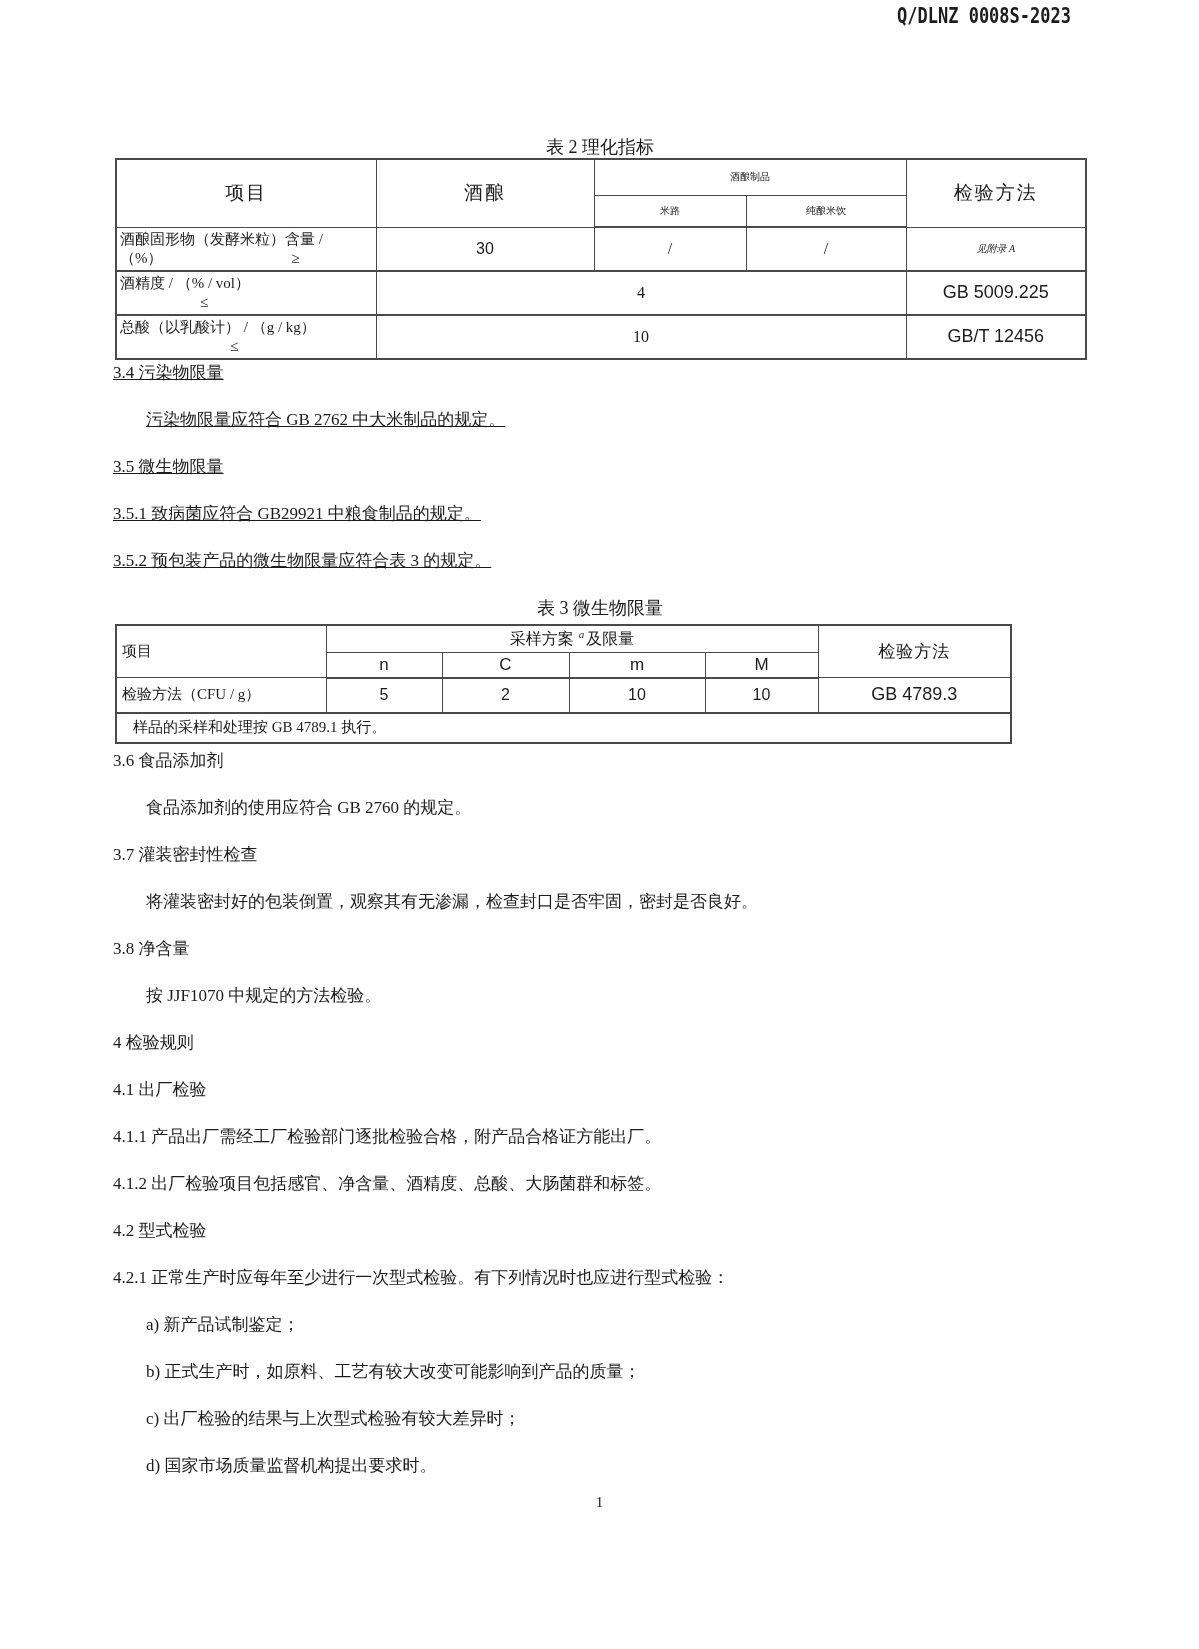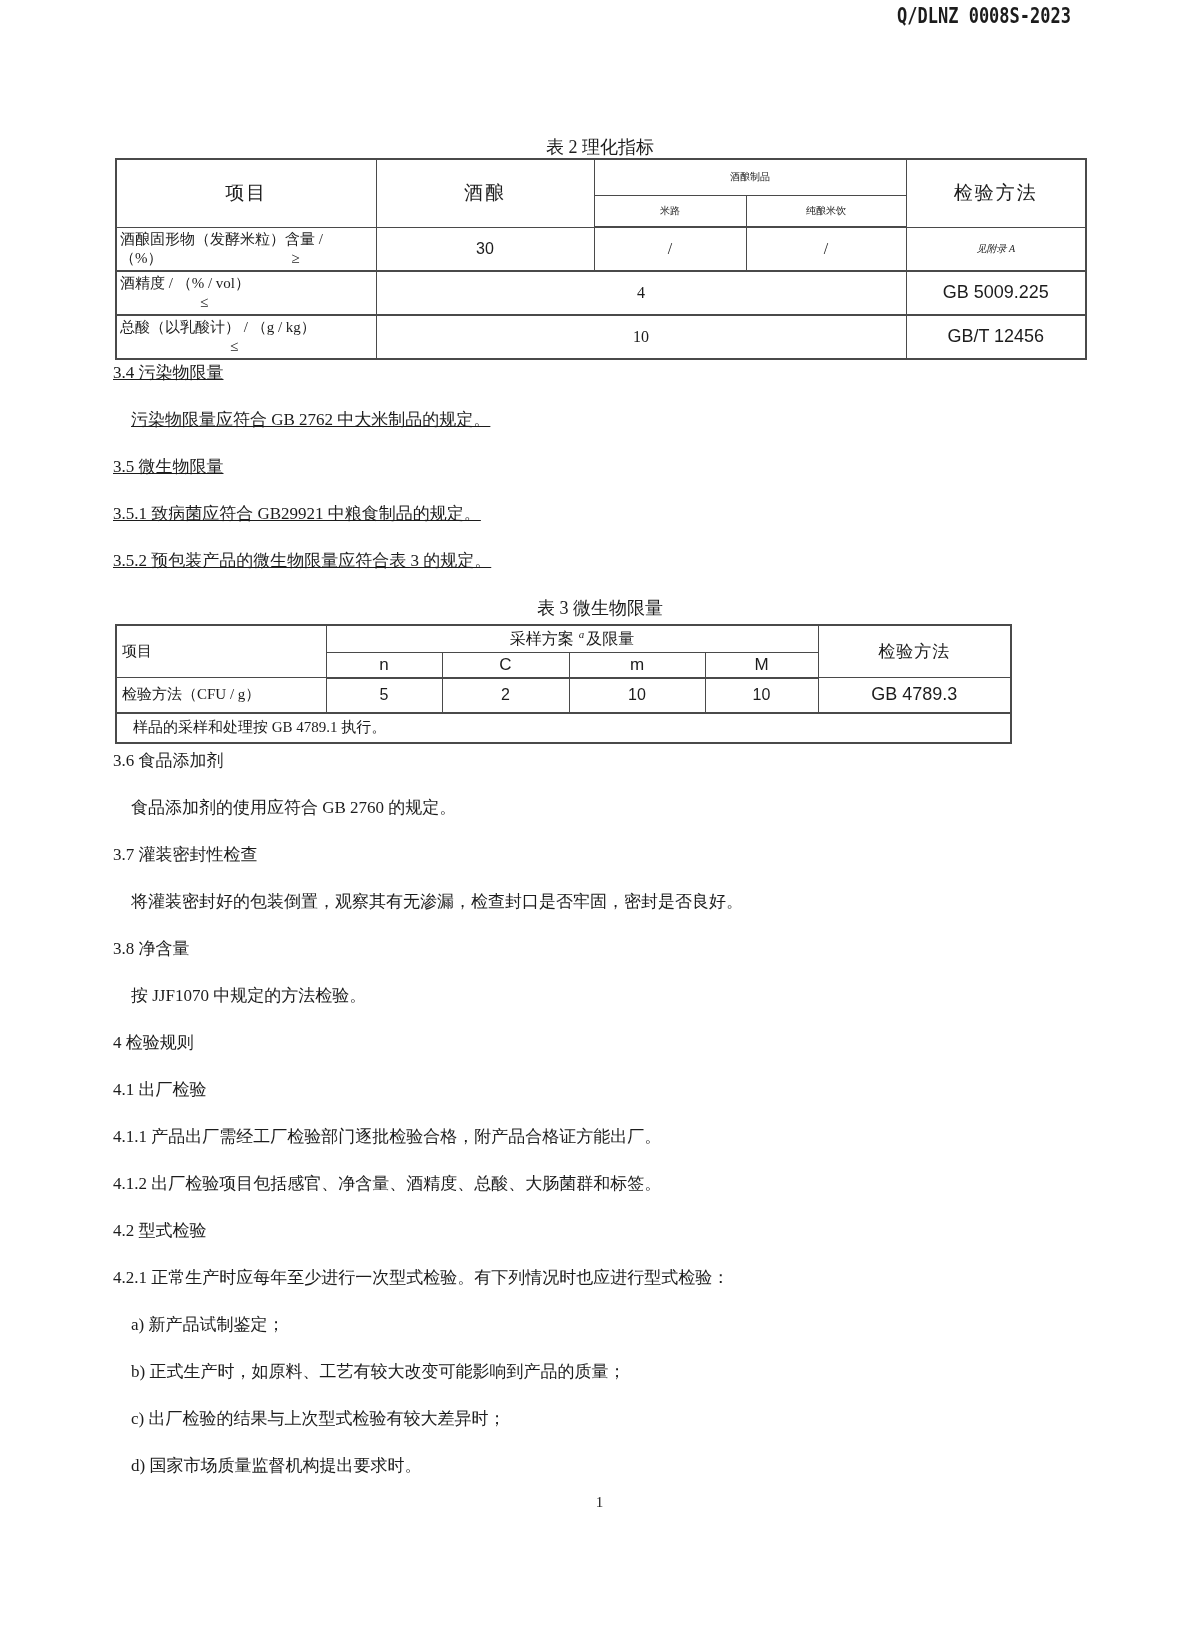--- a/index.html
+++ b/index.html
@@ -67,21 +67,21 @@
   .t3 .samp sup { font-size:11px; font-style:italic; margin:0 2px 0 5px; }
   .t3 .meth-h { font-size:17px; letter-spacing:1px; }
   .t3 .ncmm { font-family:"Liberation Sans","DejaVu Sans",sans-serif; font-size:17px; }
   .t3 .rowlbl { font-size:15px; padding-left:5px; }
   .t3 .fn-cell { font-size:15px; padding-left:16px; }
 
   
   .paras1 { margin-top:2px;text-decoration:underline; }
   .paras2 { margin-top:6px; }
   p.para { font-size:17px; line-height:22px; height:22px; margin-bottom:25px; white-space:nowrap; }
-  p.indent { margin-left:18px; }
+  p.indent { margin-left:33px; }
 
   .page-num {
     position:absolute; left:0; top:1494px; width:1199px;
     text-align:center; font-size:15px;
   }
 </style>
 </head>
 <body>
 
 <div class="page">

